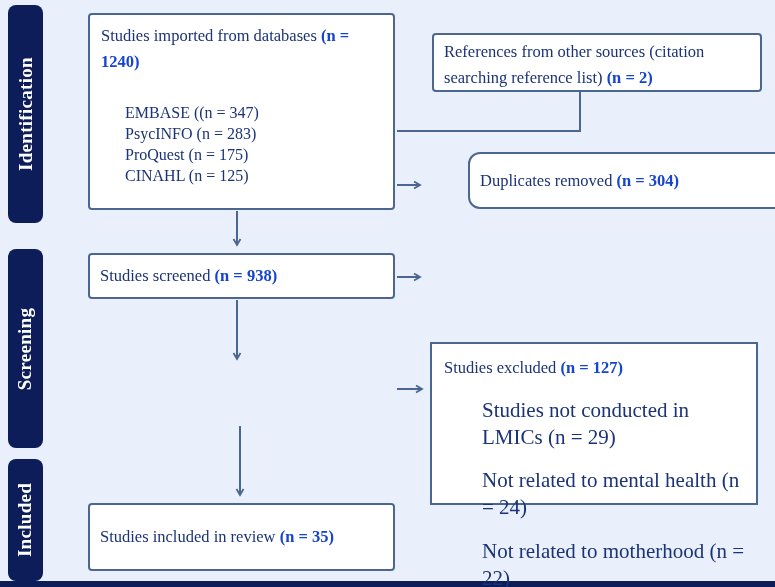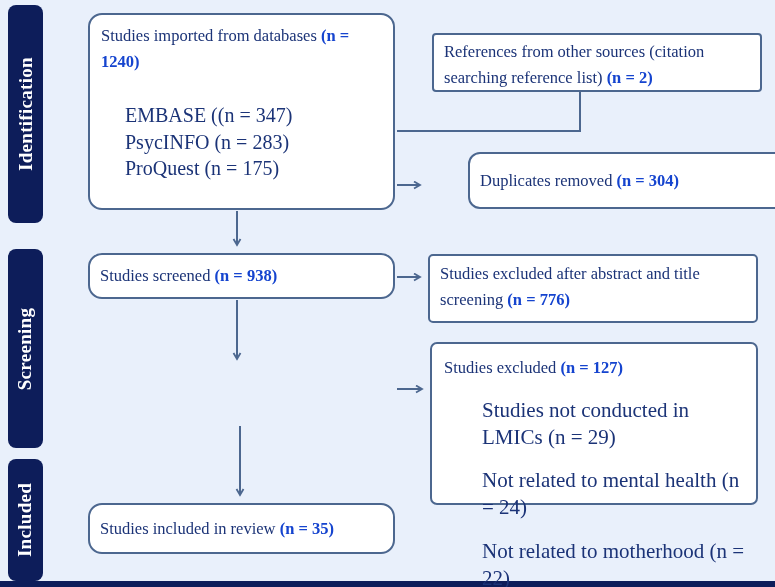--- a/index.html
+++ b/index.html
@@ -28,36 +28,36 @@
   }
   #stage-identification{top:5px;height:218px;}
   #stage-screening{top:249px;height:199px;}
   #stage-included{top:459px;height:122px;}
 
   #bottom-strip{position:absolute;left:0;top:581px;width:775px;height:6px;background:var(--navy);z-index:2;}
 
   
   .fbox{
     position:absolute;background:#ffffff;border:2px solid var(--border);
-    border-radius:14px;color:var(--text);font-size:16.5px;line-height:1.55;z-index:2;
+    border-radius:4px;color:var(--text);font-size:16.5px;line-height:1.55;z-index:2;
   }
   .fbox .value{font-weight:bold;color:var(--value);}
   .vcenter{display:flex;align-items:center;}
 
   #box-imported{left:88px;top:13px;width:307px;height:197px;padding:8px 10px 8px 11px;}
-  #box-imported .db-list{margin:28px 0 0 24px;font-size:20px;line-height:1.32;}
+  #box-imported .db-list{margin:28px 0 0 24px;font-size:16px;line-height:1.32;}
 
   #box-references{left:432px;top:33px;width:330px;height:59px;padding:4px 10px;border-radius:4px;}
   #box-duplicates{left:428px;top:152px;width:330px;height:57px;padding:0 10px;border-radius:12px;margin-left:40px;}
   #box-screened{left:88px;top:253px;width:307px;height:46px;padding:0 10px;font-family:Liberation Serif, serif;}
   #box-excluded-screening{left:428px;top:254px;width:330px;height:69px;padding:5px 10px;border-radius:5px;}
   #box-eligibility{left:88px;top:367px;width:307px;height:58px;padding:0 10px;}
-  #box-excluded{left:430px;top:342px;width:328px;height:163px;padding:11px 10px 8px 12px;border-radius:7px;}
+  #box-excluded{left:430px;top:342px;width:328px;height:163px;padding:11px 10px 8px 12px;border-radius:0;}
   #box-excluded .reason{margin:16px 0 0 38px;font-size:21px;line-height:1.3;}
-  #box-included{left:88px;top:503px;width:307px;height:51px;padding:0 10px;}
+  #box-included{left:88px;top:503px;width:307px;height:68px;padding:0 10px;}
 </style>
 </head>
 <body>
 
 <div id="canvas">
 
   <svg id="connectors" viewBox="0 0 775 587" xmlns="http://www.w3.org/2000/svg">
     <defs>
       <marker id="arrowhead" markerWidth="10" markerHeight="10" refX="7" refY="4.5" orient="auto" markerUnits="userSpaceOnUse">
         <path d="M1,1 L7,4.5 L1,8" fill="none" stroke="#4c678f" stroke-width="1.8"></path>
@@ -84,42 +84,40 @@
   <div id="bottom-strip"></div>
 
   <div class="fbox" id="box-imported">
     <div>
       <span>Studies imported from databases </span><span class="value">(n = 1240)</span>
     </div>
     <div class="db-list">
       <div>EMBASE ((n = 347)</div>
       <div>PsycINFO (n = 283)</div>
       <div>ProQuest (n = 175)</div>
+      <div>CINAHL (n = 125)</div>
     </div>
   </div>
 
   <div class="fbox" id="box-references">
     <span>References from other sources (citation searching reference list) </span><span class="value">(n = 2)</span>
   </div>
 
   <div class="fbox vcenter" id="box-duplicates">
     <div>
       <span>Duplicates removed </span><span class="value">(n = 304)</span>
     </div>
   </div>
 
   <div class="fbox vcenter" id="box-screened">
     <div>
       <span>Studies screened </span><span class="value">(n = 938)</span>
     </div>
   </div>
 
-  <div class="fbox" id="box-excluded-screening">
-    <span>Studies excluded after abstract and title screening </span><span class="value">(n = 776)</span>
-  </div>
 
 
   <div class="fbox" id="box-excluded">
     <div>
       <span>Studies excluded </span><span class="value">(n = 127)</span>
     </div>
     <div class="reason">Studies not conducted in LMICs (n = 29)</div>
     <div class="reason">Not related to mental health (n = 24)</div>
     <div class="reason">Not related to motherhood (n = 22)</div>
   </div>

